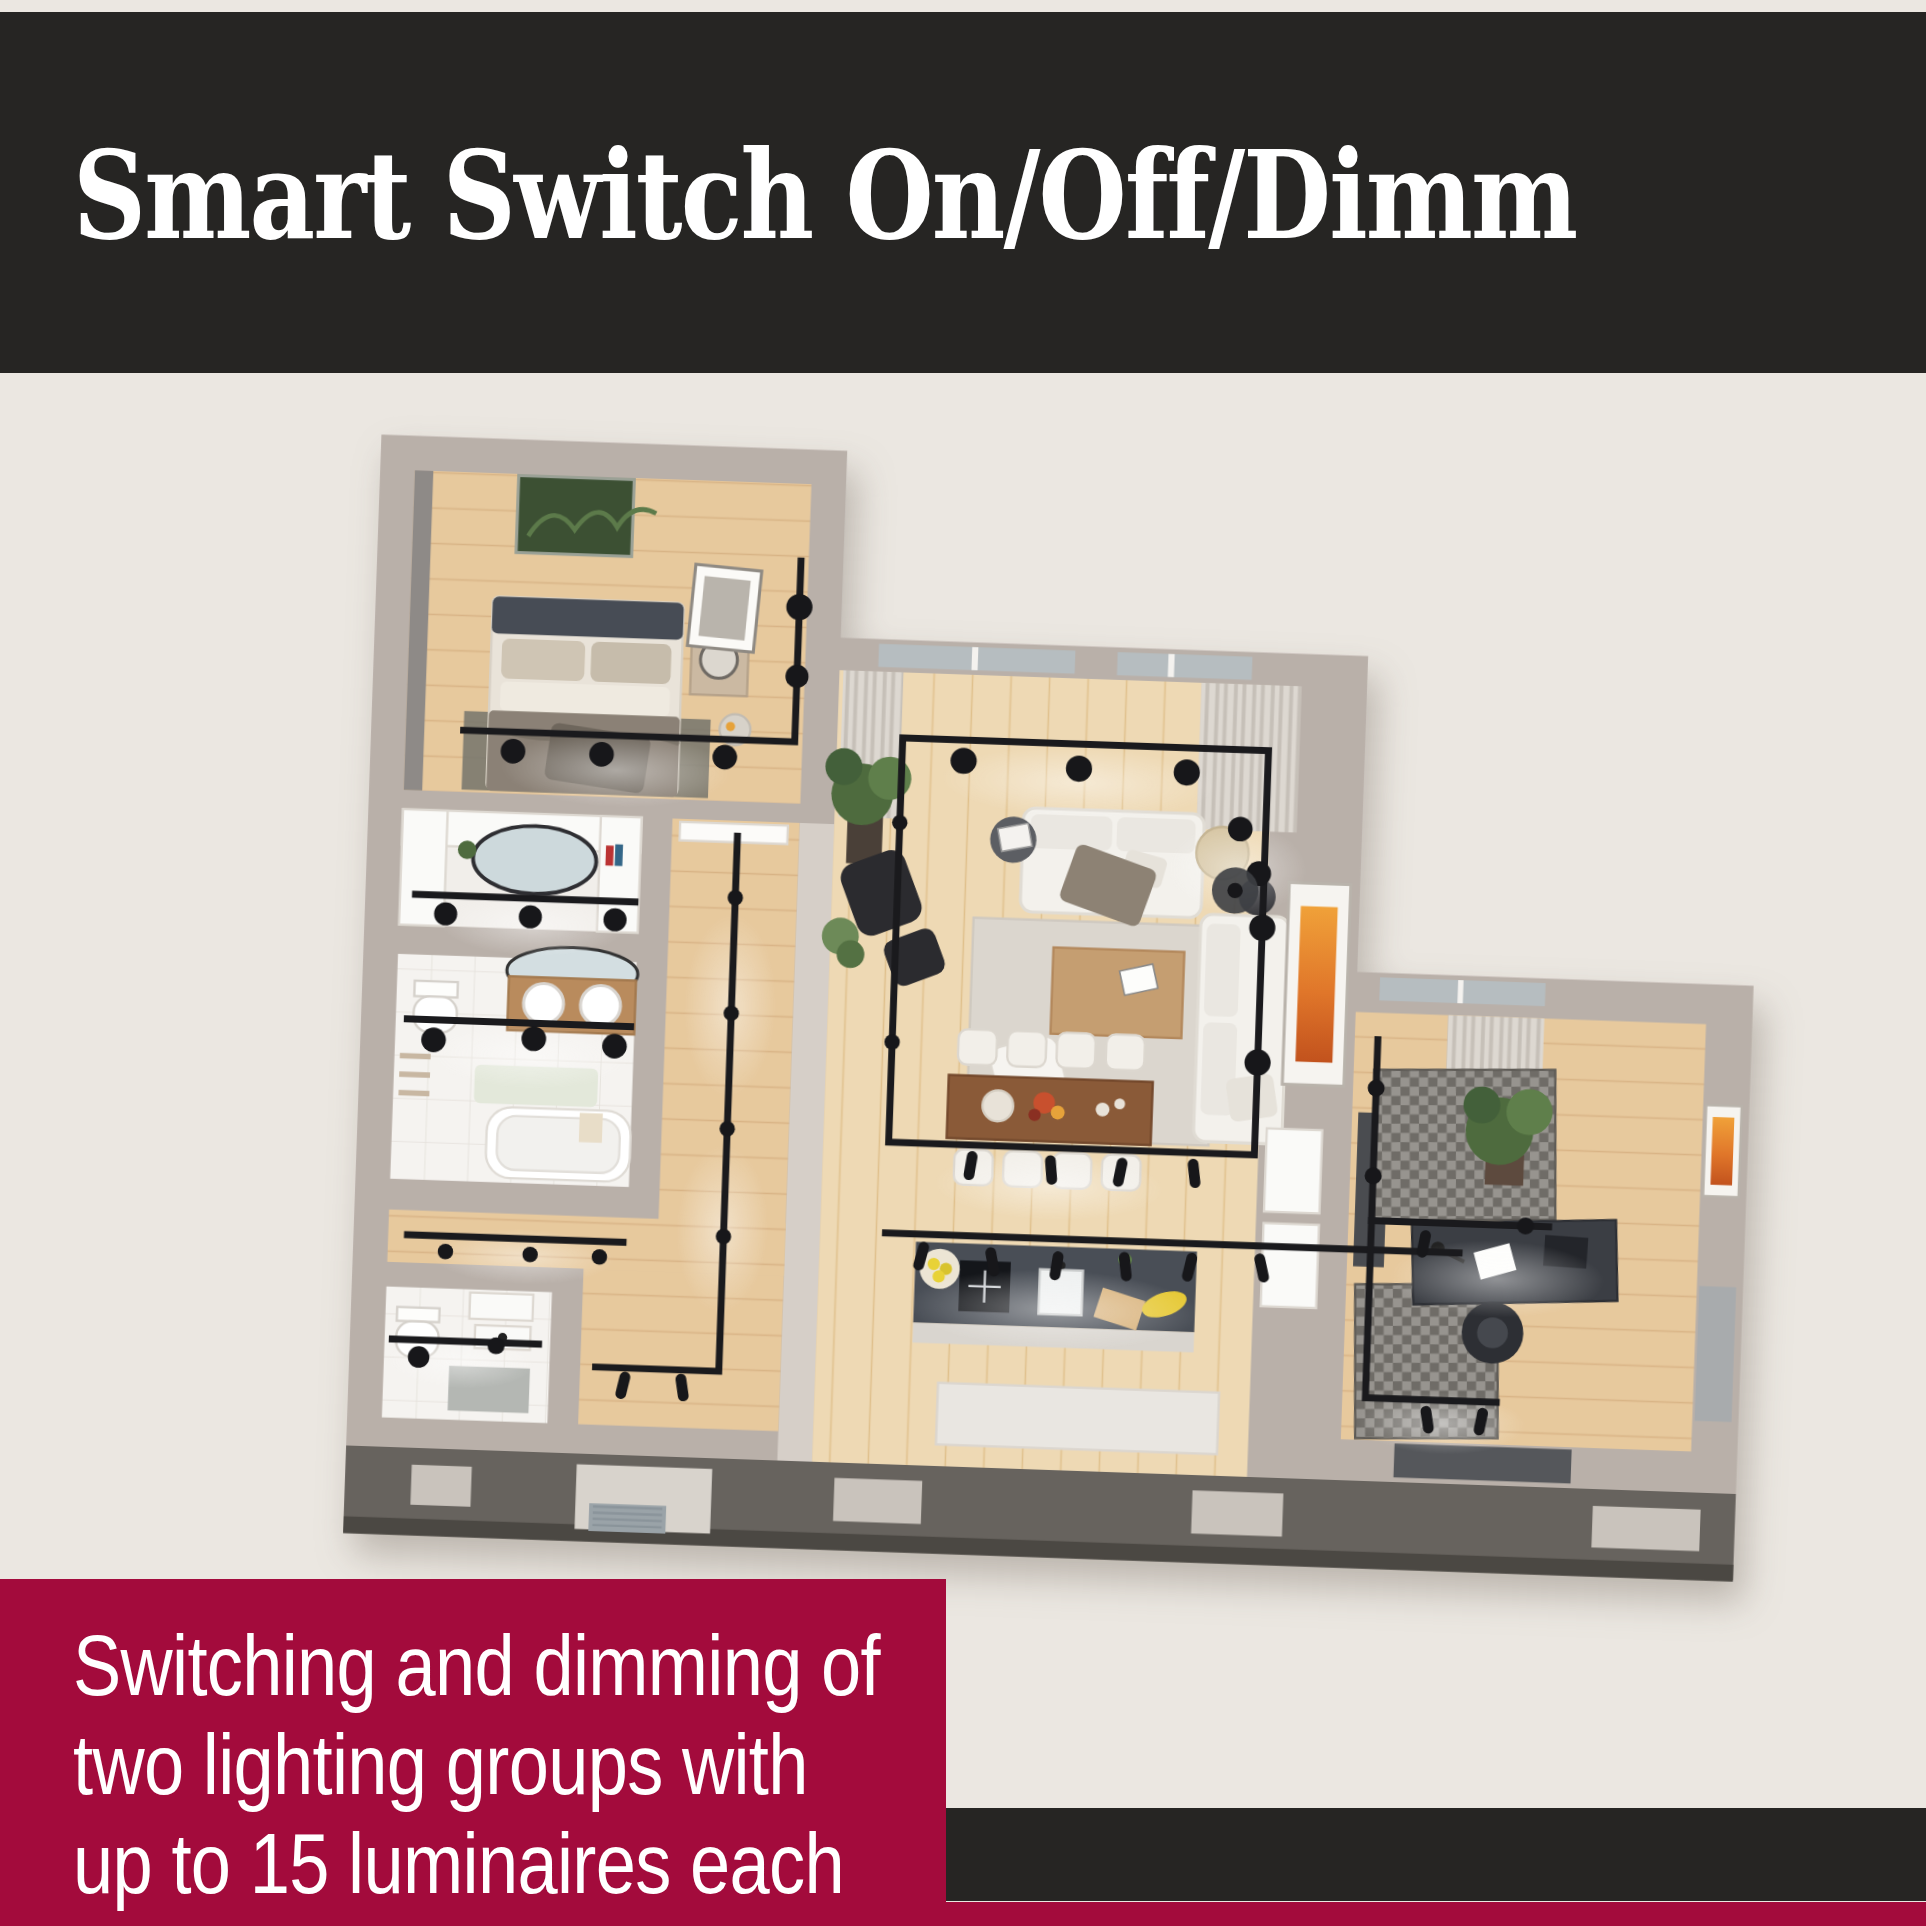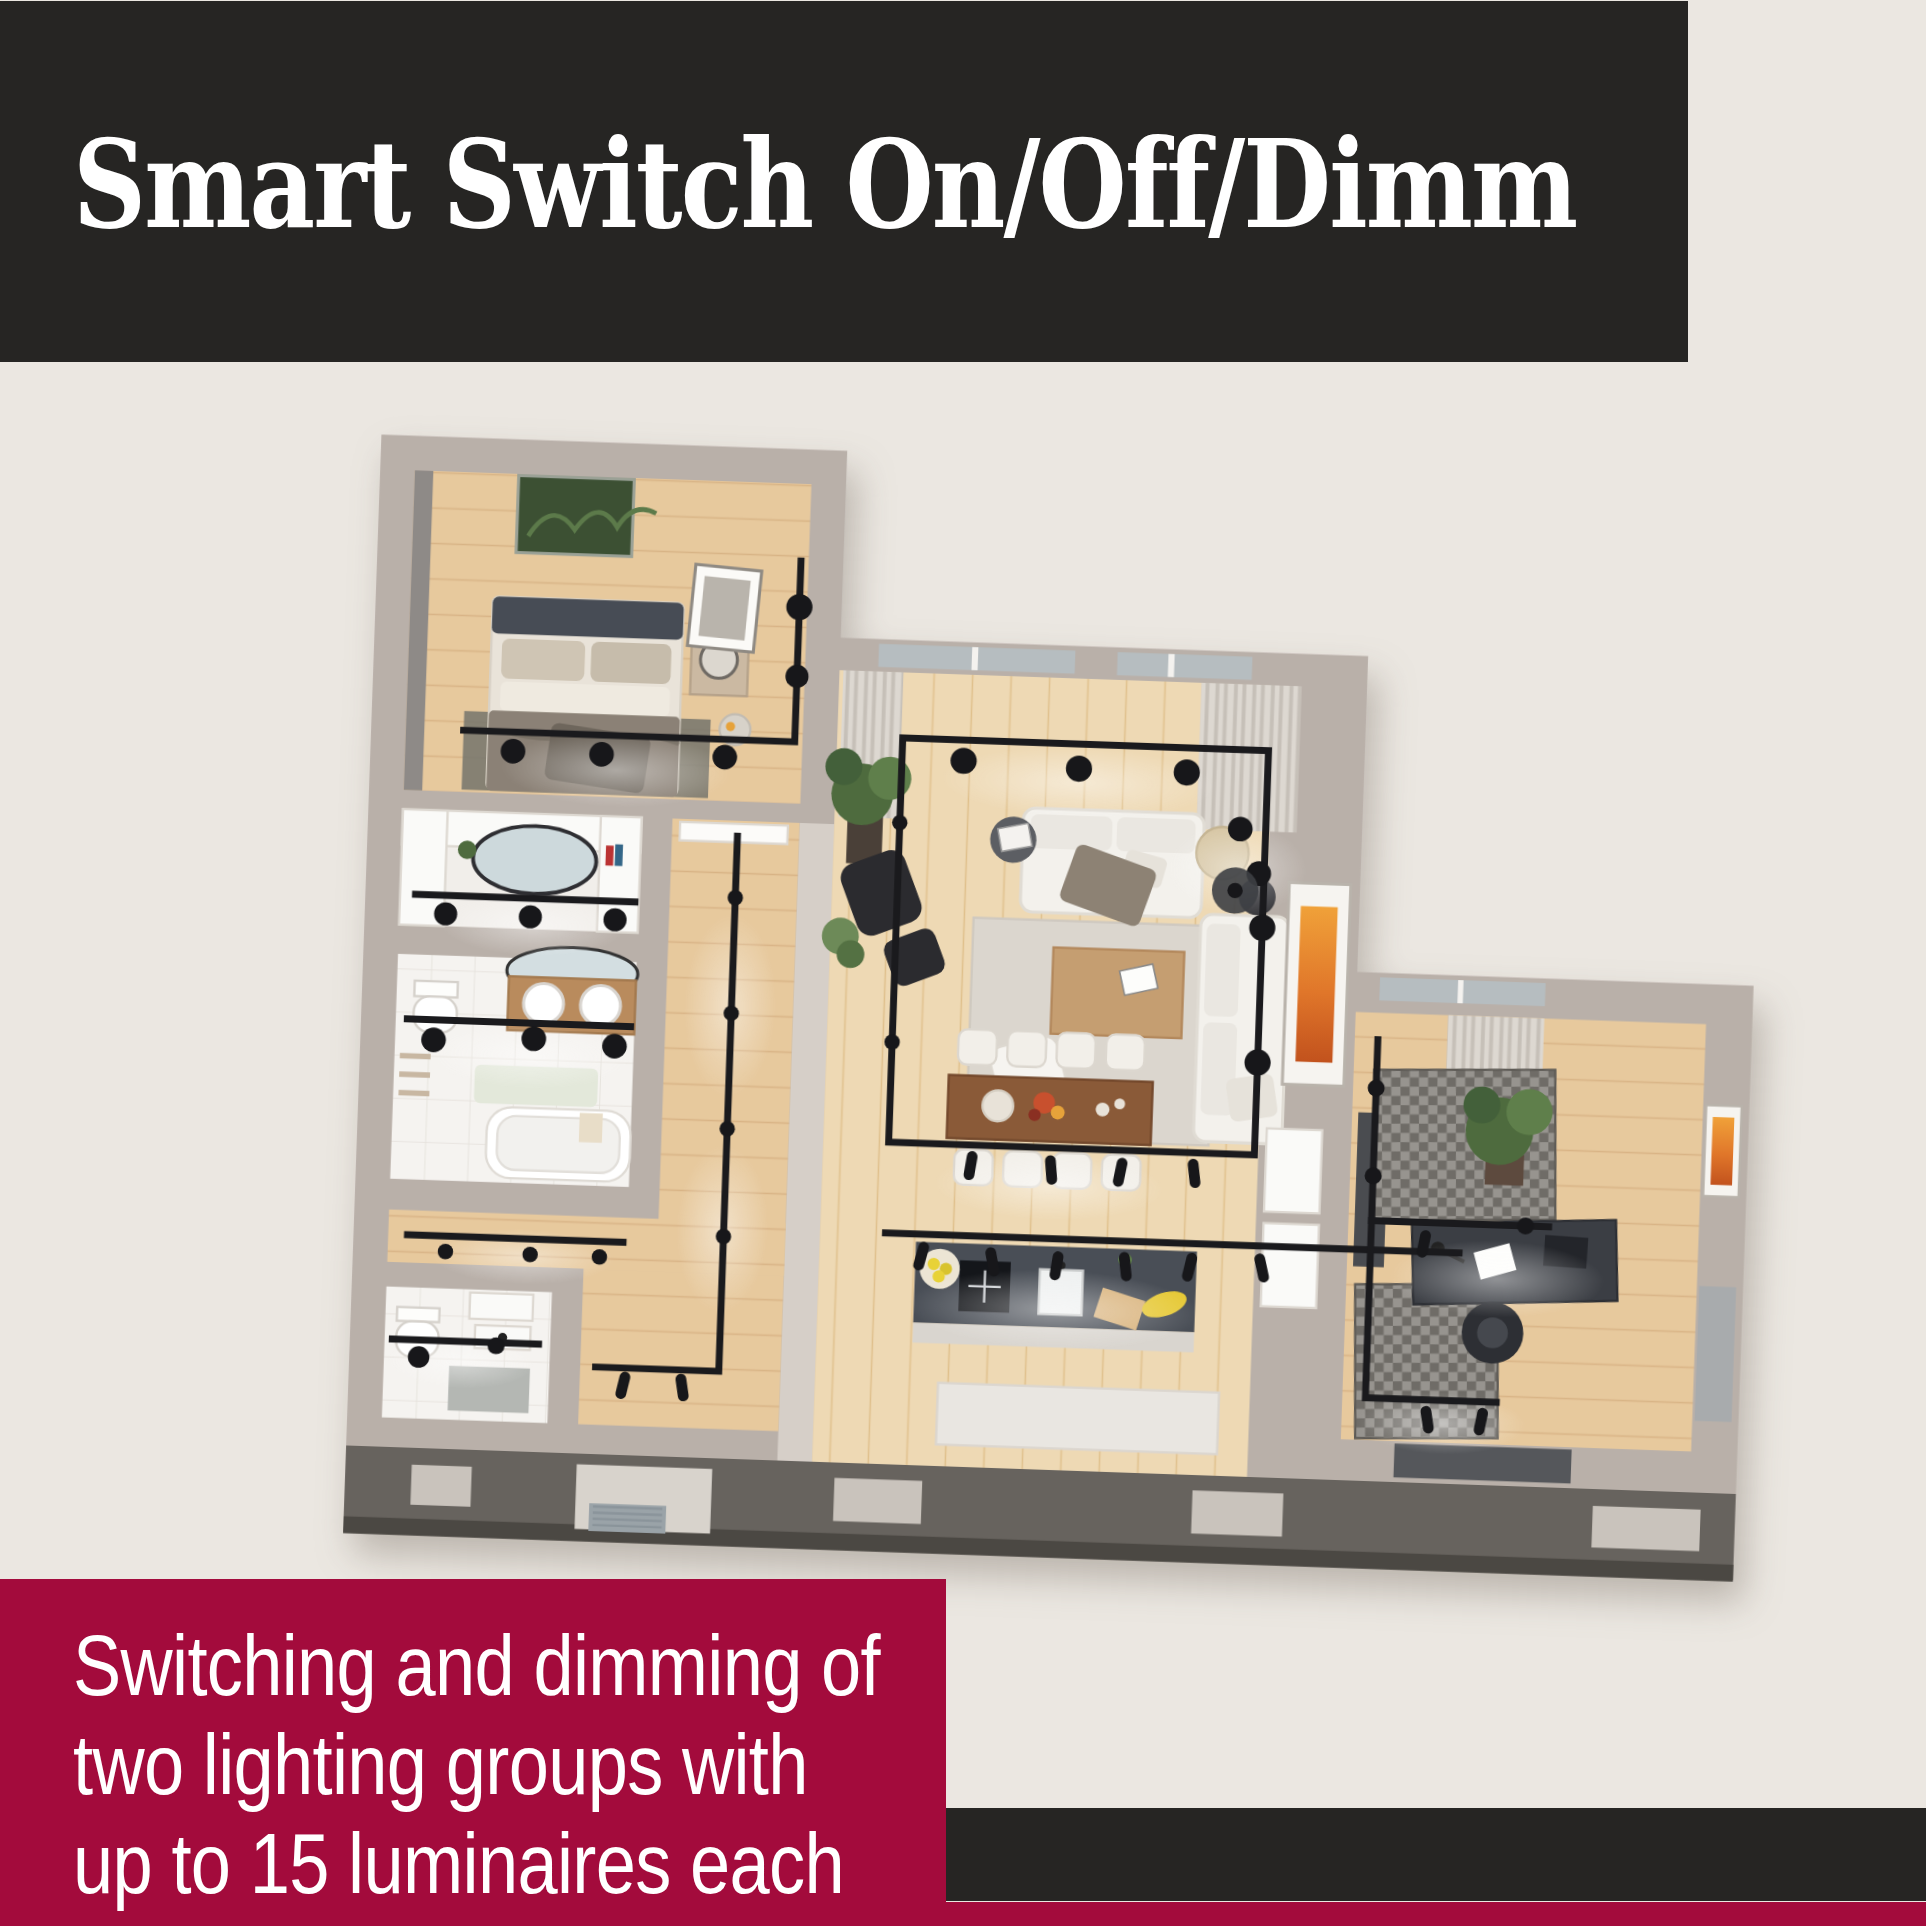--- a/index.html
+++ b/index.html
@@ -5,21 +5,21 @@
   html,body{margin:0;padding:0;}
   body{
     width:1926px;height:1926px;overflow:hidden;position:relative;
     background:var(--page-bg,#ebe7e1);
     font-family:"Liberation Sans",sans-serif;
   }
   .canvas{position:absolute;inset:0;width:1926px;height:1926px;background:var(--page-bg,#ebe7e1);}
 
   
   .header-band{
-    position:absolute;left:0;top:1px;width:1688px;height:361px;
+    position:absolute;left:0;top:12px;width:1926px;height:361px;
     background:var(--band-dark,#262523);
   }
   .page-title{
     position:absolute;left:73px;top:122px;margin:0;
     color:var(--text-light,#ffffff);
     font-family:"DejaVu Serif",serif;
     font-weight:700;font-size:122px;line-height:1;
     letter-spacing:-2.3px;white-space:nowrap;
     transform:scaleX(0.83);transform-origin:0 0;
   }

